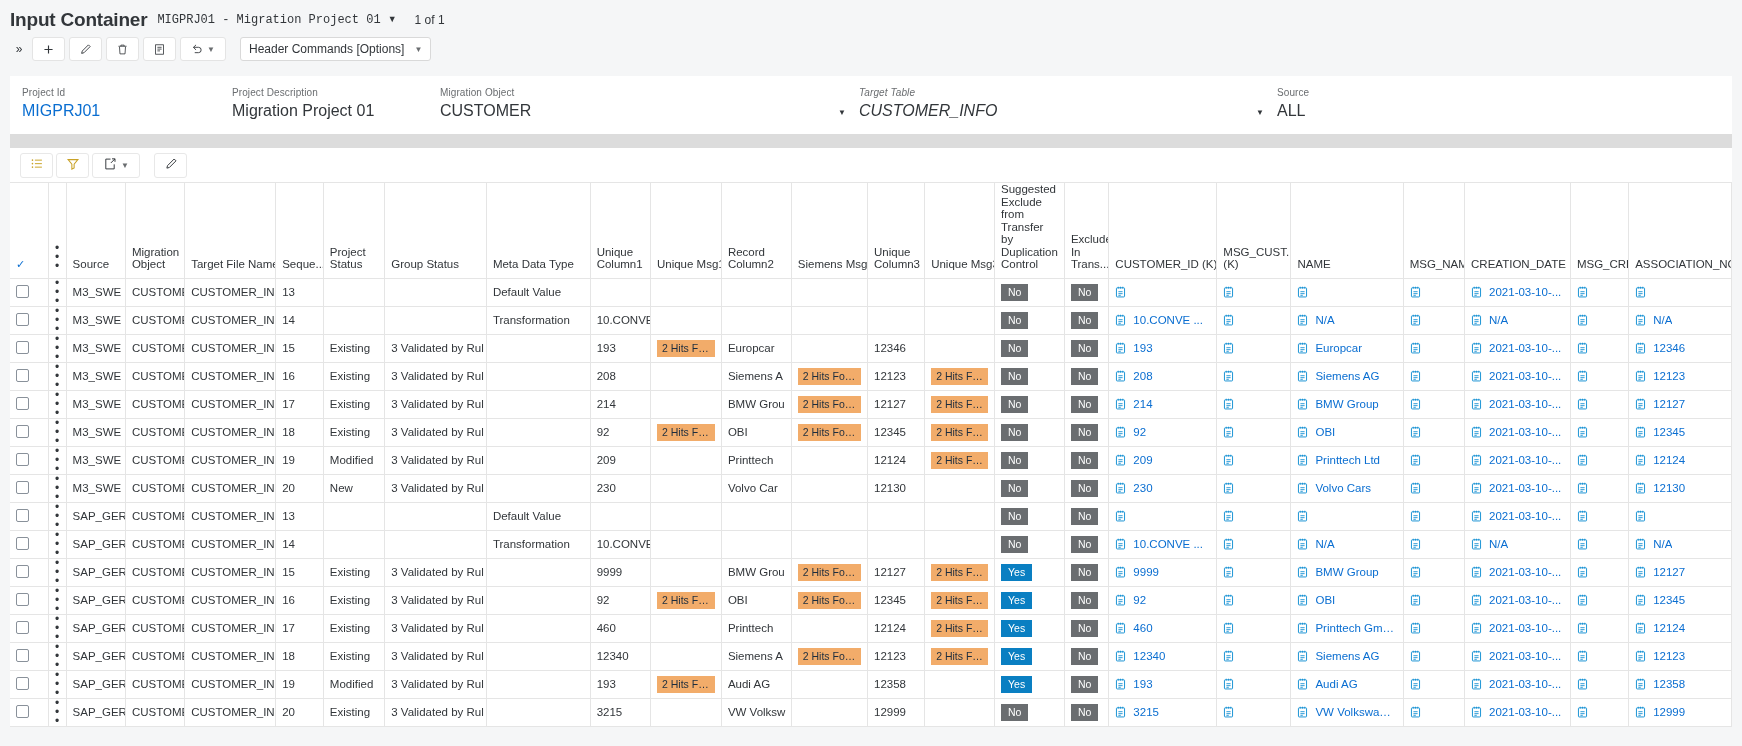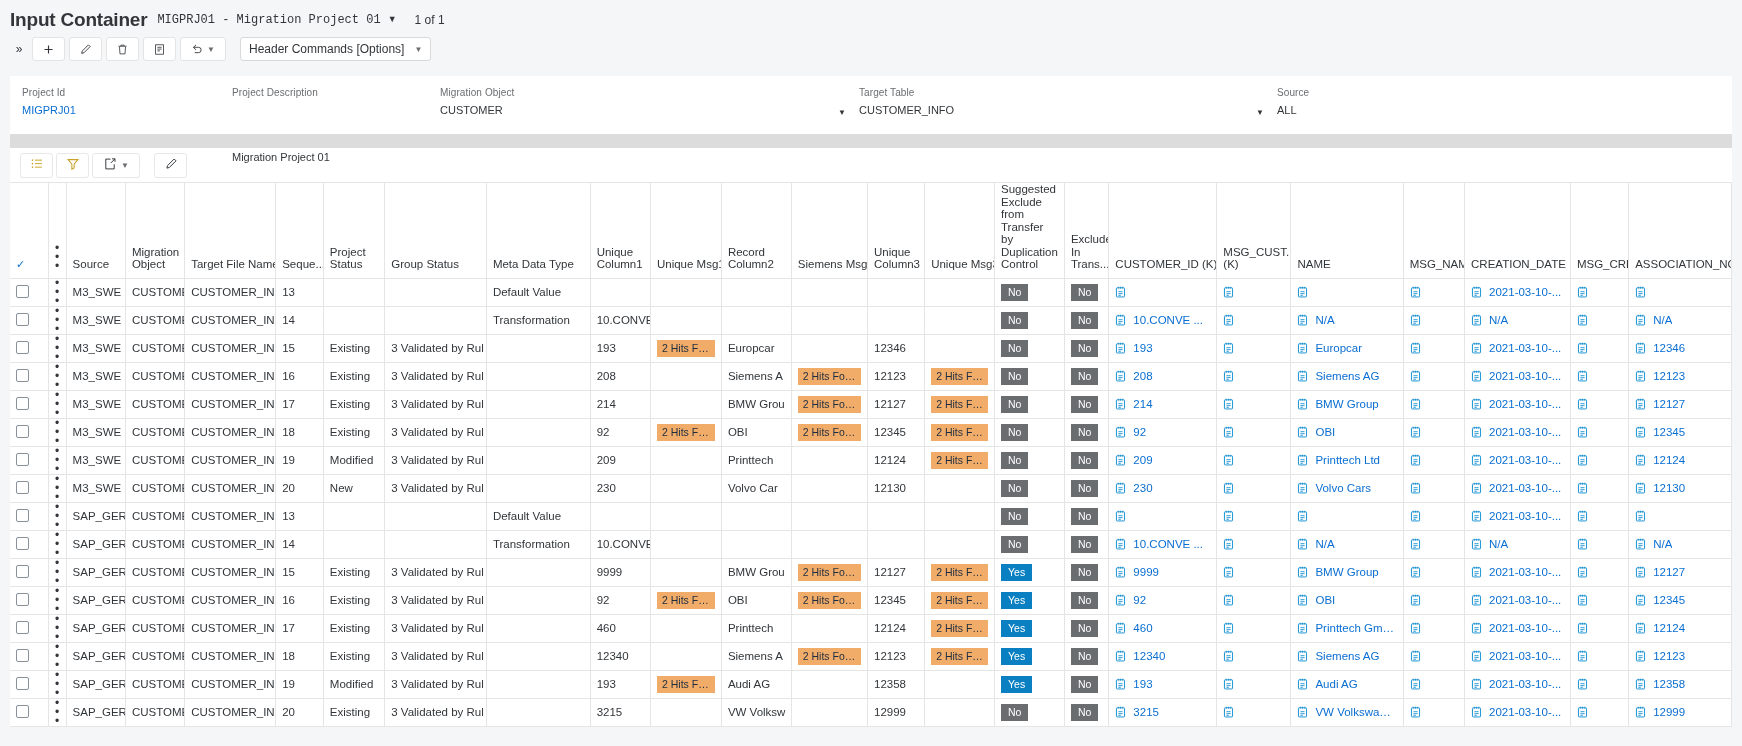--- a/index.html
+++ b/index.html
@@ -70,21 +70,21 @@
     border-top: 1px solid #fff;
   }
   .field {
     position: absolute; top: 9px;
     display: flex; flex-direction: column;
   }
   .field-label {
     font-size: 10px; color: #6a6d70; line-height: 13px; margin-bottom: 3px;
     letter-spacing: .1px;
   }
-  .field-value { font-size: 11px; color: #32363a; line-height: 17px; }
+  .field-value { font-size: 16px; color: #32363a; line-height: 17px; }
   .field-value.link { color: #0a6ed1; }
   .field-chev {
     font-size: 8px; color: #32363a; margin-right: 8px; line-height: 1;
   }
 
   
   .table-wrap {
     margin: 0 10px;
     background: #fff;
     border-top: 14px solid #dcdcdc;
@@ -234,32 +234,32 @@
   </div>
 
   <div class="filter-strip"></div>
   <div class="filter-bar">
 
     <div class="field" style="left:12px;">
       <div class="field-label">Project Id</div>
       <div class="field-value link">MIGPRJ01</div>
     </div>
 
-    <div class="field" style="left:222px;gap:47px;">
+    <div class="field" style="left:222px;">
       <div class="field-label">Project Description</div>
       <div class="field-value">Migration Project 01</div>
     </div>
 
     <div class="field" style="left:430px;">
       <div class="field-label">Migration Object</div>
       <div class="field-value">CUSTOMER</div>
     </div>
     <div class="field-chev" style="position:absolute;left:828px;top:32px;">▼</div>
 
-    <div class="field" style="left:849px;">
+    <div class="field" style="left:849px;font-style:italic;">
       <div class="field-label">Target Table</div>
       <div class="field-value">CUSTOMER_INFO</div>
     </div>
     <div class="field-chev" style="position:absolute;left:1246px;top:32px;">▼</div>
 
     <div class="field" style="left:1267px;">
       <div class="field-label">Source</div>
       <div class="field-value">ALL</div>
     </div>
   </div>

